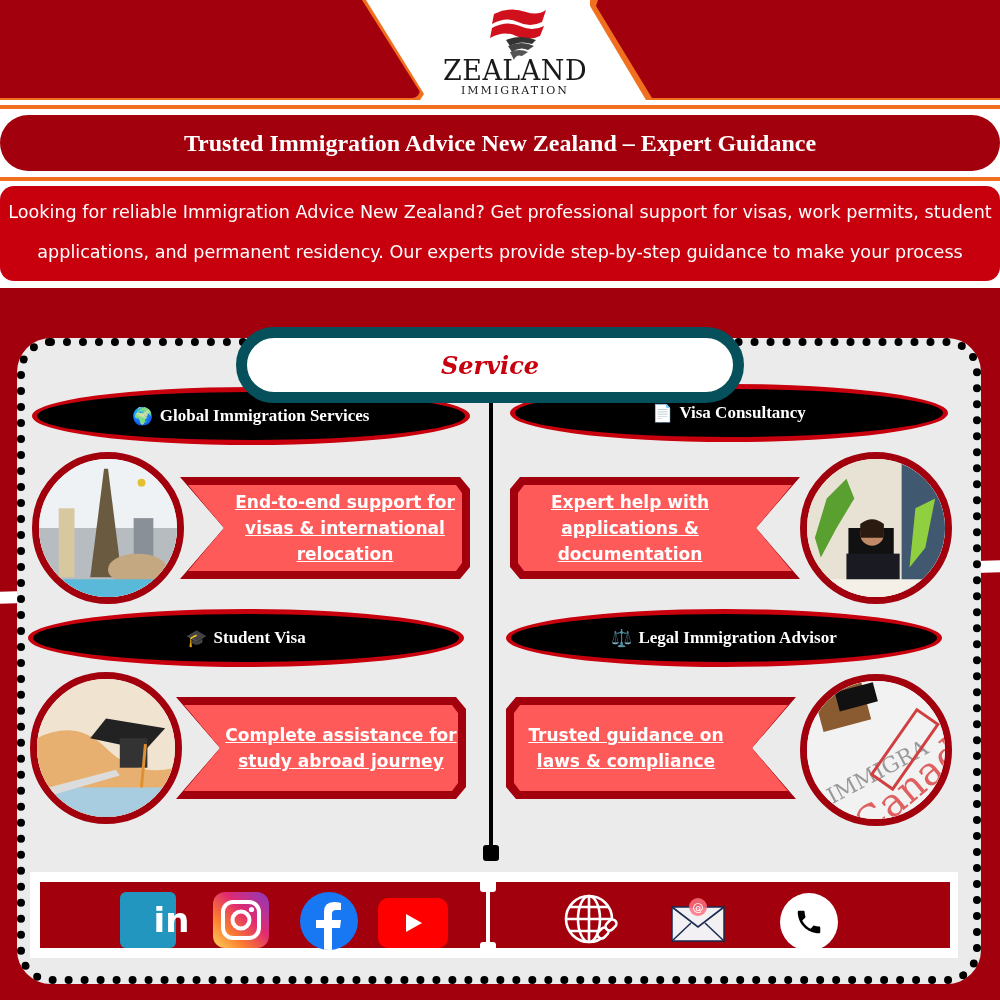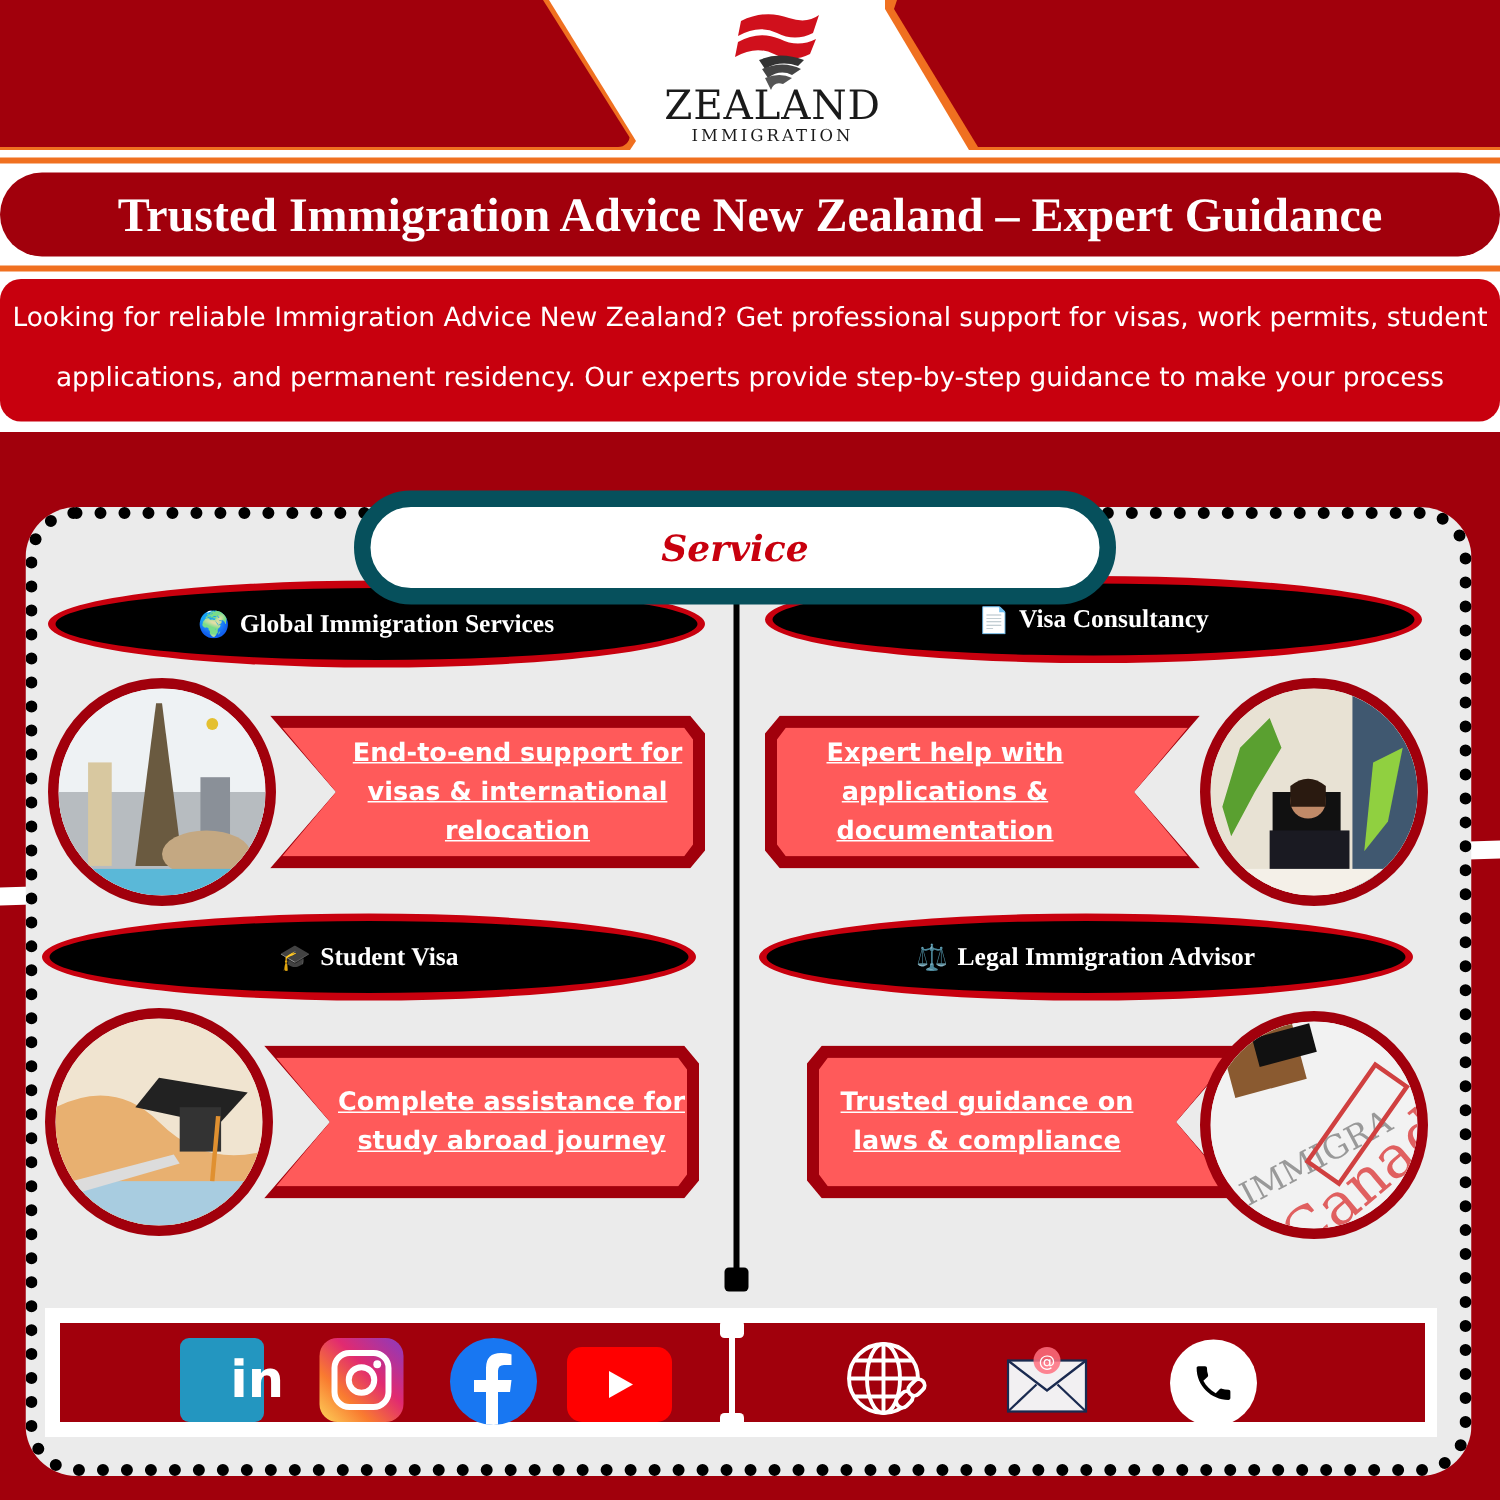--- a/index.html
+++ b/index.html
@@ -14,21 +14,21 @@
   .hdr-right { right: 0; width: 406px; clip-path: polygon(4px 0, 406px 0, 406px 98px, 58px 98px, 2px 6px); }
 
   .logo { position: absolute; left: 440px; top: 6px; width: 150px; height: 94px; text-align: center; }
   .logo svg { display: block; margin: 0 auto; }
   .logo-word { font-family: "DejaVu Serif", serif; font-size: 27px; color: #1a1a1a; letter-spacing: 0.5px; line-height: 26px; margin-top: -2px; }
   .logo-sub { font-family: "DejaVu Serif", serif; font-size: 11px; color: #1a1a1a; letter-spacing: 2px; line-height: 13px; }
 
   .orange-line { position: absolute; left: 0; width: 1000px; height: 4px; background: #f07020; }
 
   .title-pill { position: absolute; left: 0; top: 115px; width: 1000px; height: 56px; background: #a1000c; border-radius: 28px; display: flex; align-items: center; justify-content: center; }
-  .title-pill h1 { font-family: "Liberation Serif", serif; font-weight: bold; color: #ffffff; font-size: 32px; }
+  .title-pill h1 { font-family: "Liberation Serif", serif; font-weight: bold; color: #ffffff; font-size: 24px; }
 
   .intro-box { position: absolute; left: 0; top: 186px; width: 1000px; height: 95px; background: #c8000e; border-radius: 14px; padding: 6px 4px; text-align: center; }
   .intro-box p { color: #ffffff; font-family: "DejaVu Sans", sans-serif; font-size: 17.6px; line-height: 40px; }
 
   
   .main-bg { position: absolute; left: 0; top: 288px; width: 1000px; height: 712px; background: #a1000c; overflow: hidden; }
   .white-stripe { position: absolute; left: -20px; top: 288px; width: 1040px; height: 12px; background: #ffffff; transform: rotate(-1.8deg); }
 
   .panel { position: absolute; left: 17px; top: 338px; width: 964px; height: 646px; background: #ebebeb; border: 8px dotted #000; border-radius: 34px; }
 
@@ -169,21 +169,21 @@
     <rect x="84" y="60" width="28" height="30" fill="#333"></rect>
     <line x1="110" y1="66" x2="106" y2="110" stroke="#e09030" stroke-width="3"></line>
     <path d="M4 112 L80 92 L84 98 L8 120 Z" fill="#dcdcdc"></path>
   </svg>
 </div>
 
 <div class="ellipse" style="left:506px; top:609px; width:436px;">
   <span class="emoji">⚖️</span>
   <span class="lbl">Legal Immigration Advisor</span>
 </div>
-<div class="ribbon ribbon-r" style="left:538px; top:697px;">
+<div class="ribbon ribbon-r" style="left:506px; top:697px;">
   <div class="ribbon-inner" style="padding-right:50px">
     <span class="ribbon-text">Trusted guidance on laws &amp; compliance</span>
   </div>
 </div>
 <div class="photo" style="left:800px; top:674px;">
   <svg viewBox="0 0 140 140" preserveAspectRatio="none">
     <rect width="140" height="140" fill="#f2f2f2"></rect>
     <rect x="10" y="0" width="50" height="46" fill="#8a5a30" transform="rotate(-15 35 23)"></rect>
     <rect x="30" y="6" width="40" height="20" fill="#111" transform="rotate(-15 50 16)"></rect>
     <text x="14" y="100" font-family="DejaVu Serif" font-size="22" fill="#999" transform="rotate(-28 70 90)">IMMIGRA</text>

